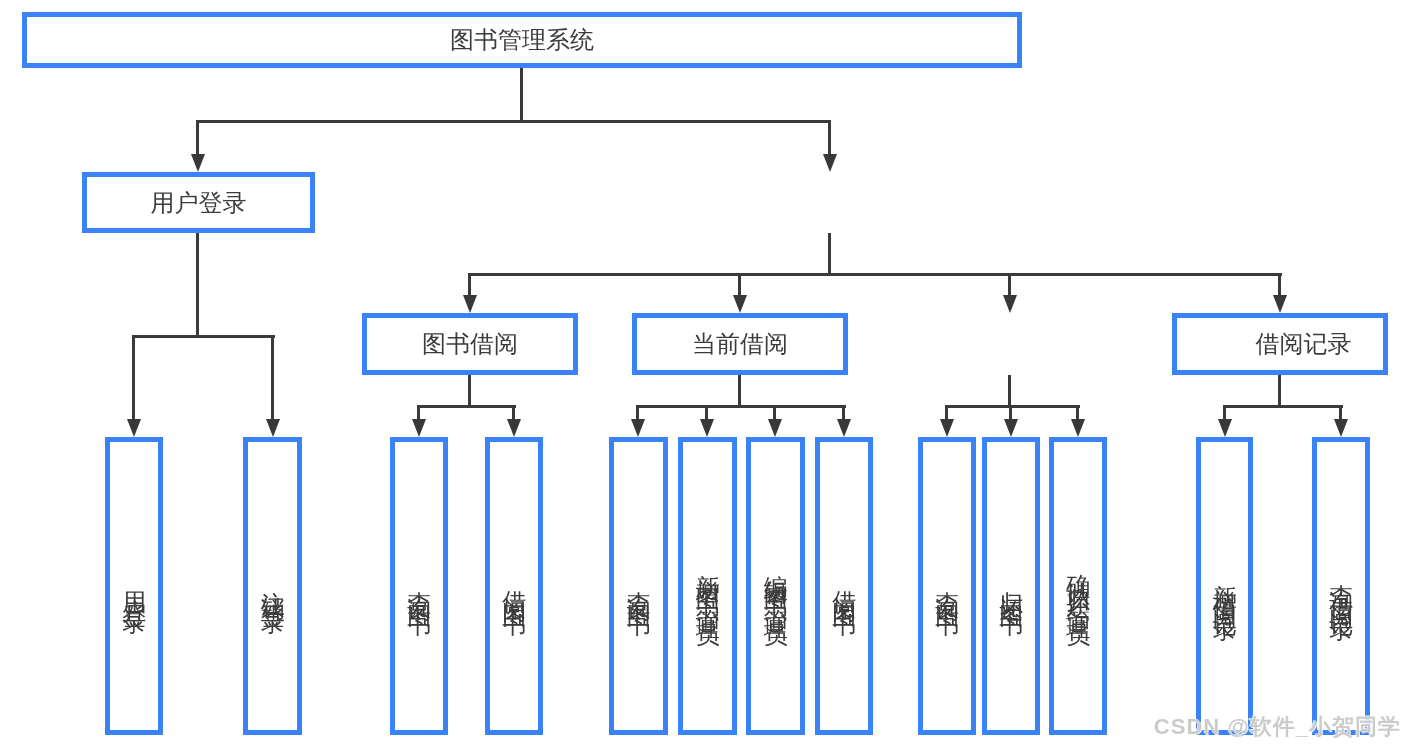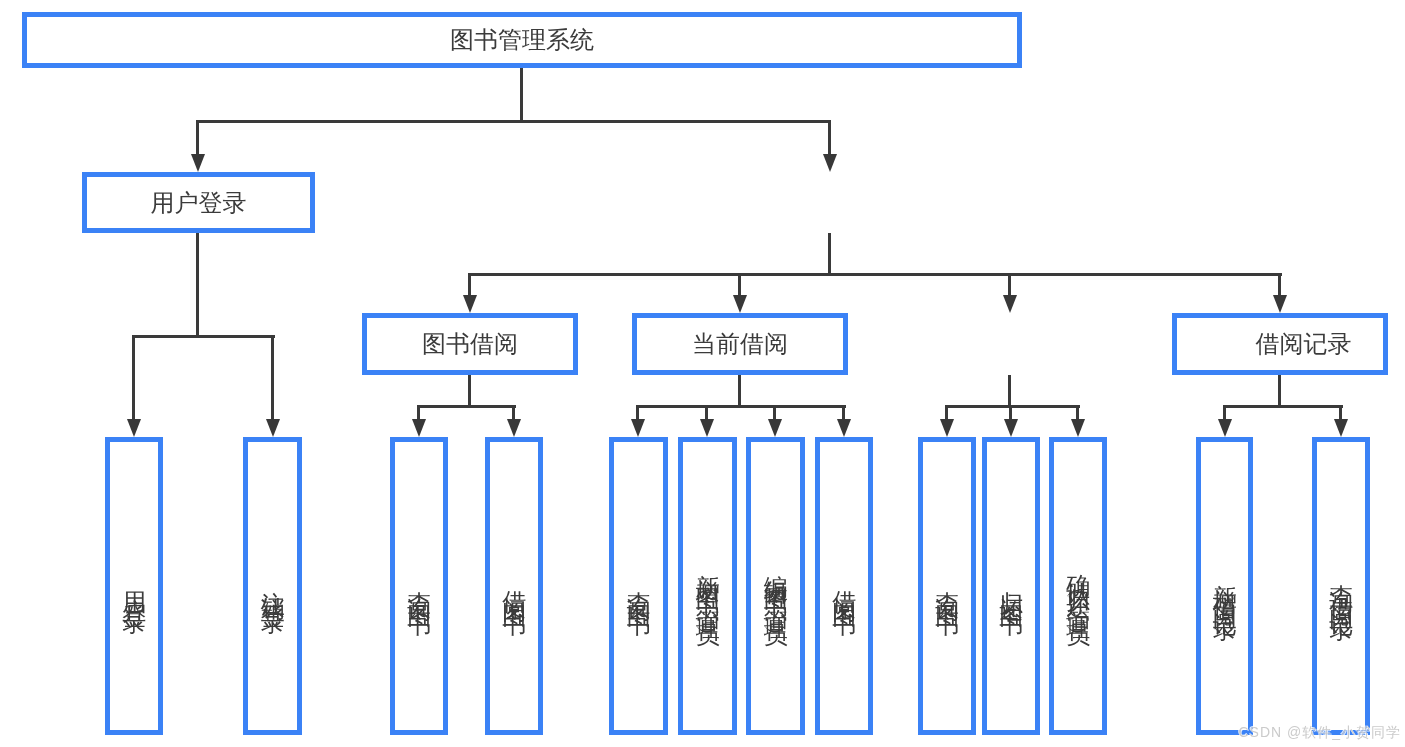--- a/index.html
+++ b/index.html
@@ -41,25 +41,26 @@
     position: absolute;
     width: 0; height: 0;
     border-left: 7px solid transparent;
     border-right: 7px solid transparent;
     border-top: 18px solid #383838;
   }
   .watermark {
     position: absolute;
     right: 4px;
     bottom: 5px;
-    font-size: 14px;
+    font-size: 22px;
     color: #cbcbcb;
     text-shadow: 1px 1px 0 rgba(255,255,255,0.85), -1px -1px 0 rgba(255,255,255,0.85);
     letter-spacing: 1px;
     pointer-events: none;
+    font-weight: bold;
   }
 </style>
 </head>
 <body>
 
 <div class="canvas">
 
   <div class="node" style="left:22px; top:12px; width:1000px; height:56px;">
     <span>图书管理系统</span>
   </div>

